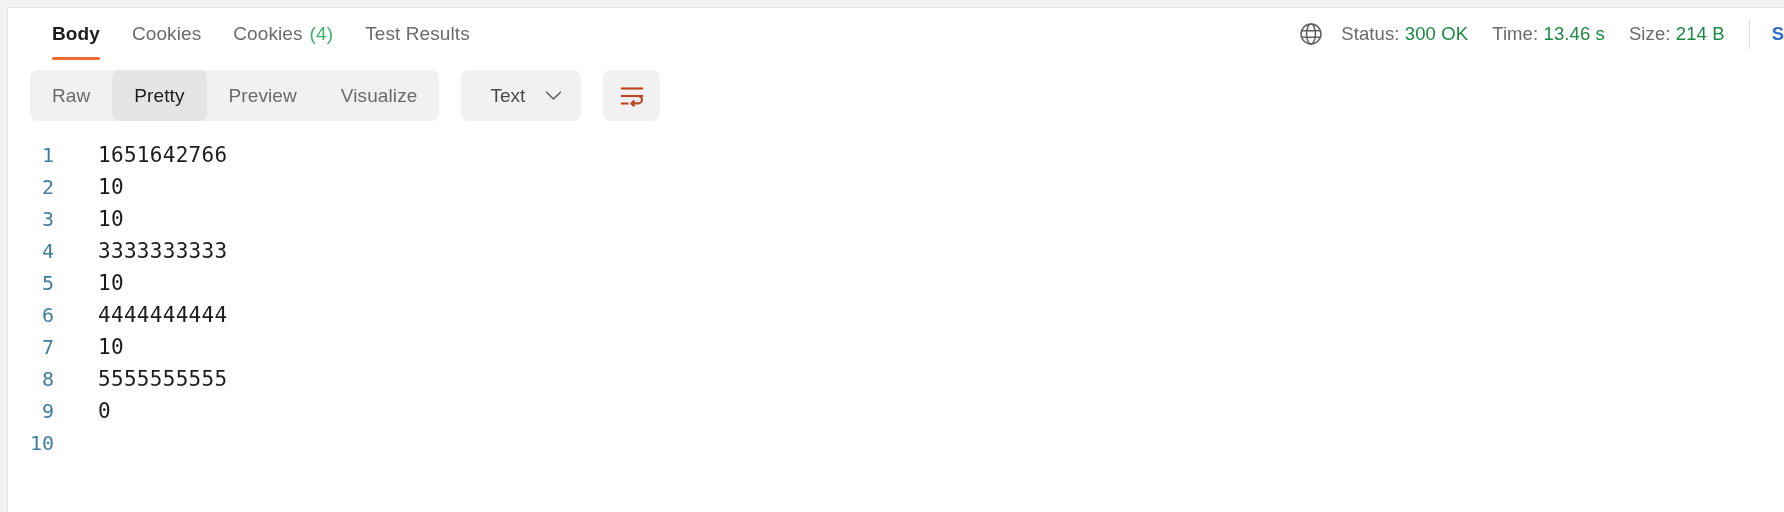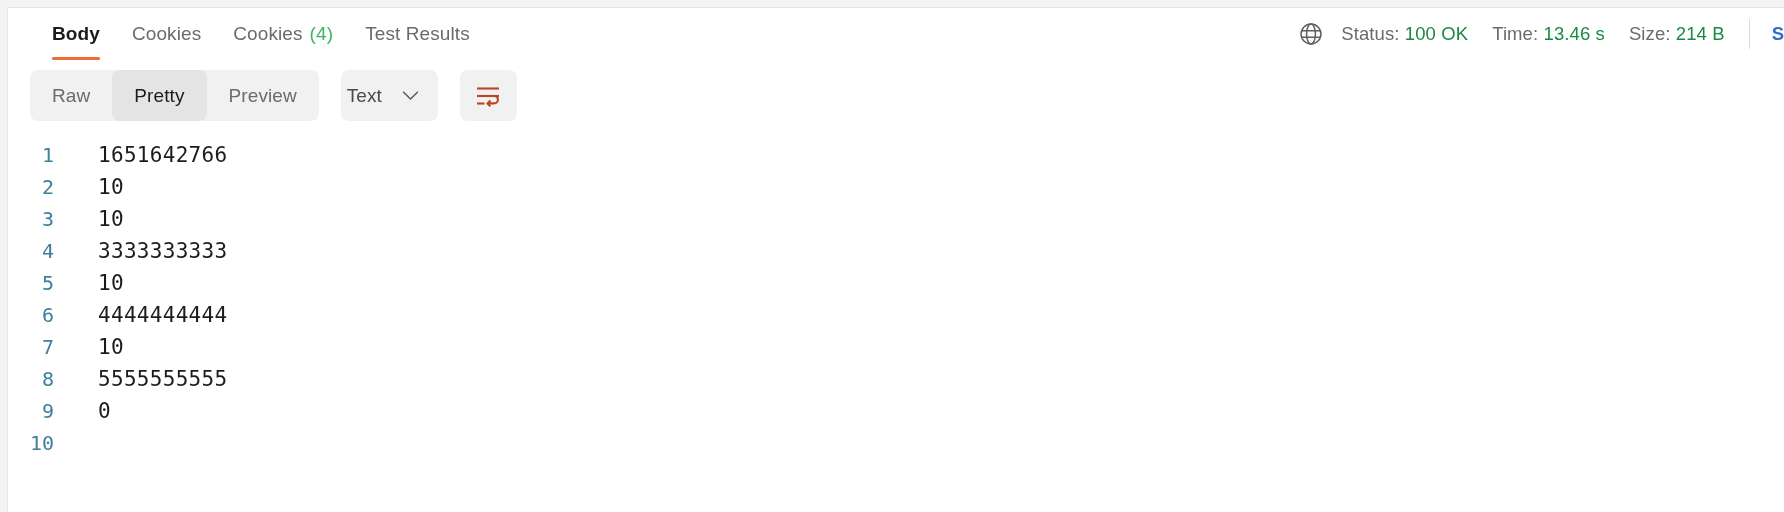--- a/index.html
+++ b/index.html
@@ -167,21 +167,21 @@
     color: #1c1c1c;
   }
 
   .dropdown {
     display: flex;
     align-items: center;
     gap: 20px;
     background: #f1f1f1;
     border-radius: 8px;
     height: 51px;
-    padding: 0 19px 0 6px;
+    padding: 0 19px 0 29px;
     box-sizing: border-box;
     cursor: pointer;
     margin-left: 10px;
   }
   .dropdown .dd-label {
     font-size: 19px;
     color: #4a4a4a;
     white-space: nowrap;
   }
   .chev {
@@ -269,21 +269,21 @@
 
         <svg class="globe-icon" viewBox="0 0 24 24" fill="none" stroke="#5f5f5f" stroke-width="1.4">
           <circle cx="12" cy="12" r="9.2"></circle>
           <ellipse cx="12" cy="12" rx="4.1" ry="9.2"></ellipse>
           <line x1="2.9" y1="9" x2="21.1" y2="9"></line>
           <line x1="2.9" y1="15" x2="21.1" y2="15"></line>
         </svg>
 
         <div class="meta-item">
           <span>Status:</span>
-          <span class="val">100 OK</span>
+          <span class="val">300 OK</span>
         </div>
 
         <div class="meta-item">
           <span>Time:</span>
           <span class="val">13.46 s</span>
         </div>
 
         <div class="meta-item">
           <span>Size:</span>
           <span class="val">214 B</span>
@@ -299,20 +299,23 @@
 
       <div class="segmented">
         <div class="seg">
           <span>Raw</span>
         </div>
         <div class="seg active">
           <span>Pretty</span>
         </div>
         <div class="seg">
           <span>Preview</span>
+        </div>
+        <div class="seg">
+          <span>Visualize</span>
         </div>
       </div>
 
       <div class="dropdown">
         <span class="dd-label">Text</span>
         <svg class="chev" viewBox="0 0 17 11" fill="none" stroke="#5f5f5f" stroke-width="1.6" stroke-linecap="round" stroke-linejoin="round">
           <polyline points="1.6,2.2 8.5,9 15.4,2.2"></polyline>
         </svg>
       </div>
 

